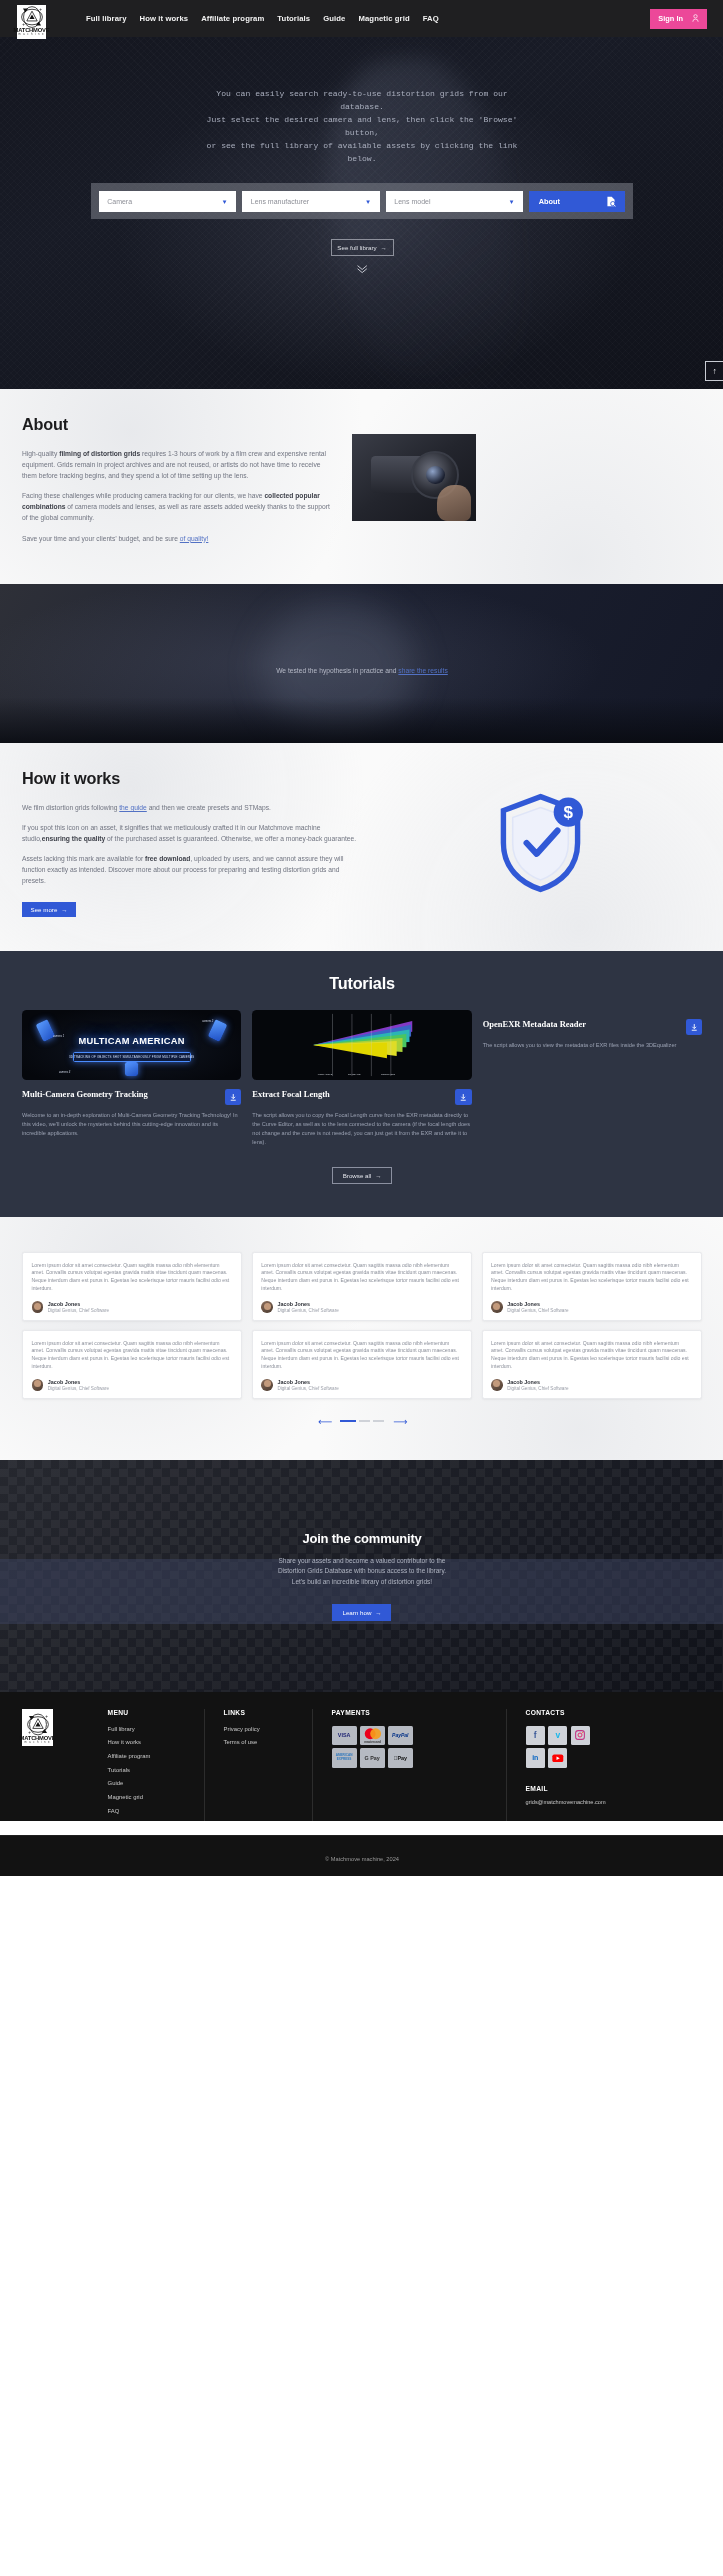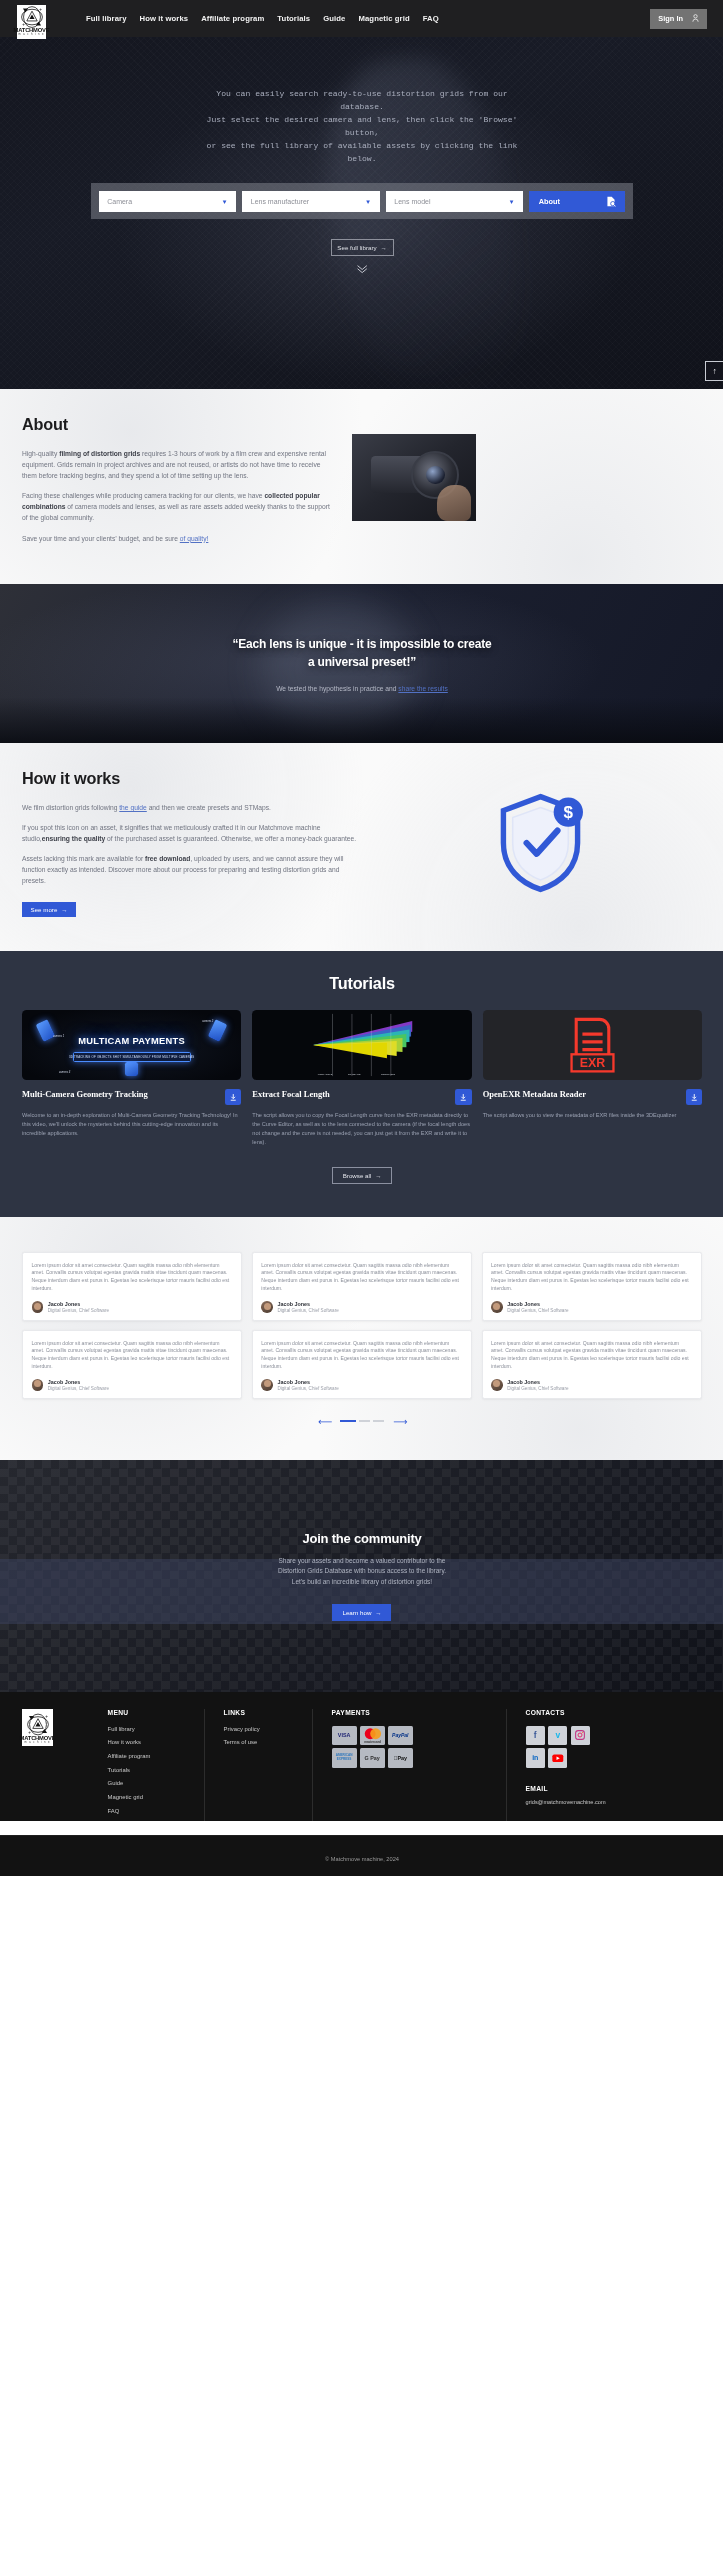--- a/index.html
+++ b/index.html
@@ -41,21 +41,21 @@
   .nav-links {
     display: flex; align-items: center; gap: 13px;
     margin-left: 40px;
   }
   .nav-links a {
     color: #f2f2f2; font-size: 7.7px; text-decoration: none;
     font-weight: 600; letter-spacing: 0.1px;
   }
   .nav-right { margin-left: auto; display: flex; align-items: center; }
   .signin-btn {
-    background: #737373; color: #fff; border: none;
+    background: #ec4899; color: #fff; border: none;
     height: 20px; min-width: 53px;
     display: flex; align-items: center; gap: 8.5px;
     padding: 0 8.5px; font-size: 7.4px; font-weight: 600;
     cursor: pointer; font-family: inherit;
   }
   .user-ico { width: 7px; height: 8.5px; display:block; }
 
   
   .hero {
     height: 352px;
@@ -448,24 +448,20 @@
         <div class="cam-body"></div>
         <div class="cam-lens"></div>
         <div class="cam-hand"></div>
       </div>
     </div>
   </section>
 
   <section class="quote">
     <div class="quote-blob"></div>
     <div class="quote-crowd"></div>
-    <div class="quote-text">
-      <div>“Each lens is unique - it is impossible to create</div>
-      <div>a universal preset!”</div>
-    </div>
     <div class="quote-sub">
       <span>We tested the hypothesis in practice and </span><a href="#" class="lnk">share the results</a>
     </div>
   </section>
 
   <section class="section-light">
     <div class="hiw">
       <div class="hiw-left">
         <h2 class="h-sec">How it works</h2>
         <p class="p-body">
@@ -499,21 +495,21 @@
     <div class="tut-grid">
 
       <div class="tut-card">
         <div class="tut-thumb thumb-1">
           <div class="cam-chip" style="left:17px;top:11px;transform:rotate(-25deg);"></div>
           <div class="cam-chip" style="right:17px;top:11px;transform:rotate(25deg);"></div>
           <div class="cam-chip" style="left:50%;bottom:4.6px;margin-left:-6.2px;height:14px;"></div>
           <div class="cam-tag" style="left:31px;top:25px;">camera 1</div>
           <div class="cam-tag" style="right:28px;top:10px;">camera 2</div>
           <div class="cam-tag" style="left:37px;bottom:6.2px;">camera 3</div>
-          <div class="mc-label">MULTICAM PAYMENTS</div>
+          <div class="mc-label">MULTICAM AMERICAN</div>
           <div class="mc-bar">3D TRACKING OF OBJECTS SHOT SIMULTANEOUSLY FROM MULTIPLE CAMERAS</div>
         </div>
         <div class="tut-head">
           <div class="tut-title">Multi-Camera Geometry Tracking</div>
           <div class="dl-btn">
             <svg viewBox="0 0 12 12" width="8.5" height="8.5">
               <line x1="6" y1="1.5" x2="6" y2="7.5" stroke="#fff" stroke-width="1.3"></line>
               <polyline points="3.4,5.4 6,8 8.6,5.4" fill="none" stroke="#fff" stroke-width="1.3"></polyline>
               <line x1="2.5" y1="10.2" x2="9.5" y2="10.2" stroke="#fff" stroke-width="1.3"></line>
             </svg>
@@ -554,30 +550,20 @@
               <line x1="6" y1="1.5" x2="6" y2="7.5" stroke="#fff" stroke-width="1.3"></line>
               <polyline points="3.4,5.4 6,8 8.6,5.4" fill="none" stroke="#fff" stroke-width="1.3"></polyline>
               <line x1="2.5" y1="10.2" x2="9.5" y2="10.2" stroke="#fff" stroke-width="1.3"></line>
             </svg>
           </div>
         </div>
         <div class="tut-desc">The script allows you to copy the Focal Length curve from the EXR metadata directly to the Curve Editor, as well as to the lens connected to the camera (if the focal length does not change and the curve is not needed, you can just get it from the EXR and write it to lens).</div>
       </div>
 
       <div class="tut-card">
-        <div class="tut-thumb thumb-3">
-          <svg class="exr-ico" viewBox="0 0 58 72">
-            <path d="M8 3 h30 a12 12 0 0 1 12 12 v50 h-42 z" fill="none" stroke="#f5392c" stroke-width="4"></path>
-            <line x1="16" y1="22" x2="42" y2="22" stroke="#f5392c" stroke-width="4"></line>
-            <line x1="16" y1="32" x2="42" y2="32" stroke="#f5392c" stroke-width="4"></line>
-            <line x1="16" y1="42" x2="42" y2="42" stroke="#f5392c" stroke-width="4"></line>
-            <rect x="2" y="48" width="54" height="22" fill="#232428" stroke="#f5392c" stroke-width="3"></rect>
-            <text x="29" y="65" font-size="16" font-weight="bold" fill="#f5392c" text-anchor="middle" font-family="Liberation Sans, sans-serif">EXR</text>
-          </svg>
-        </div>
         <div class="tut-head">
           <div class="tut-title">OpenEXR Metadata Reader</div>
           <div class="dl-btn">
             <svg viewBox="0 0 12 12" width="8.5" height="8.5">
               <line x1="6" y1="1.5" x2="6" y2="7.5" stroke="#fff" stroke-width="1.3"></line>
               <polyline points="3.4,5.4 6,8 8.6,5.4" fill="none" stroke="#fff" stroke-width="1.3"></polyline>
               <line x1="2.5" y1="10.2" x2="9.5" y2="10.2" stroke="#fff" stroke-width="1.3"></line>
             </svg>
           </div>
         </div>

